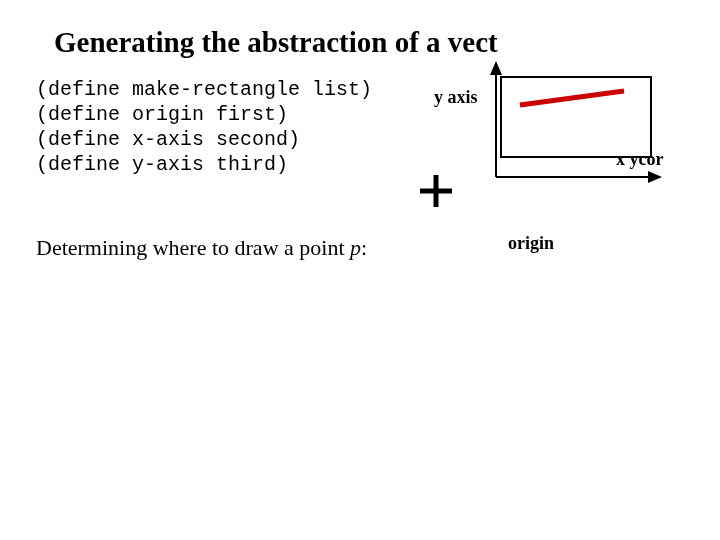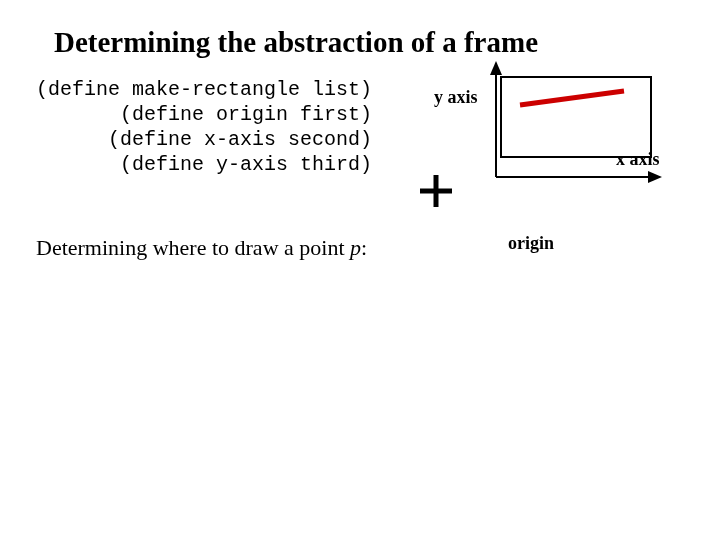--- a/index.html
+++ b/index.html
@@ -27,21 +27,20 @@
   }
   .code {
     font-family: "Courier New", Courier, monospace;
     font-size: 20px;
     white-space: pre;
     line-height: 1.25;
   }
   .upper {
     position: relative;
     height: 150px;
-    text-align: right;
   }
   .code-upper {
     position: absolute;
     left: 0;
     top: 0;
   }
   .diagram {
     position: absolute;
     left: 350px;
     top: -20px;
@@ -69,21 +68,21 @@
   .formula .ital { font-style: italic; }
   .code-lower {
     margin-top: 18px;
   }
 </style>
 </head>
 <body>
 
 <div class="slide">
 
-  <div class="title">Determining the abstraction of a frame</div>
+  <div class="title">Generating the abstraction of a vect</div>
 
 
   <div class="upper">
     <div class="code code-upper">(define make-rectangle list)
 (define origin first)
 (define x-axis second)
 (define y-axis third)</div>
 
     <div class="diagram">
       <svg width="300" height="170">
@@ -95,21 +94,21 @@
         <polygon points="110,4 104,18 116,18" fill="#000"></polygon>
 
         <line x1="110" y1="120" x2="270" y2="120" stroke="#000" stroke-width="2"></line>
         <polygon points="276,120 262,114 262,126" fill="#000"></polygon>
 
         <rect x="115" y="20" width="150" height="80" fill="none" stroke="#000" stroke-width="2"></rect>
 
         <line x1="134" y1="48" x2="238" y2="34" stroke="#c00" stroke-width="5"></line>
       </svg>
       <div class="label" style="left:48px; top:30px;">y axis</div>
-      <div class="label" style="left:230px; top:92px;">x axis</div>
+      <div class="label" style="left:230px; top:92px;">x ycor</div>
       <div class="label" style="left:122px; top:128px;margin-top:48px;">origin</div>
     </div>
   </div>
 
   <div class="formula-line">
     <div class="determine">
       <span>Determining where to draw a point </span><span style="font-style:italic">p</span><span>:</span>
     </div>
   </div>
 

